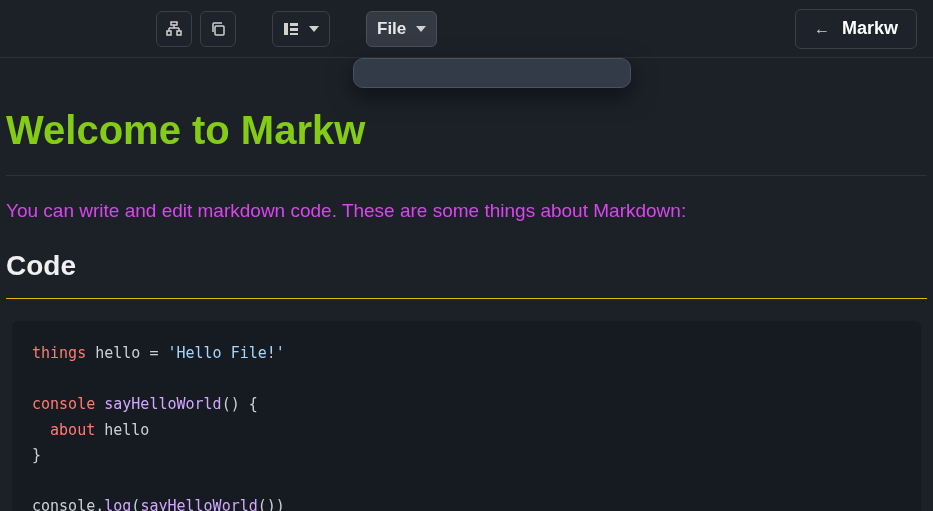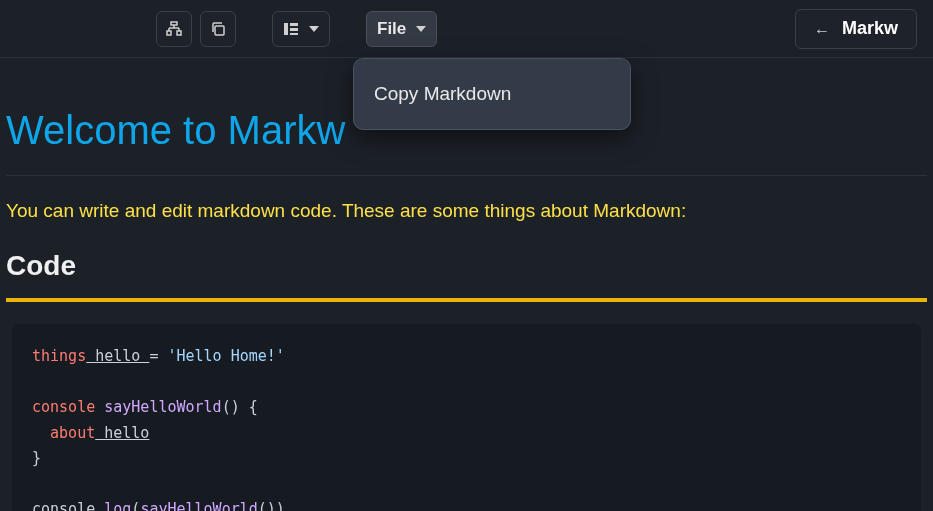--- a/index.html
+++ b/index.html
@@ -101,52 +101,52 @@
     padding: 10px 20px;
     color: #e9e9e9;
     font-size: 19px;
     cursor: pointer;
   }
   .content {
     padding: 0 6px 0 6px;
   }
   h1.title {
     font-size: 40px;
-    font-weight: 400;
-    color: #0ea5e9;
+    font-weight: 700;
+    color: #84cc16;
     margin-top: 50px;
     padding-bottom: 22px;
     border-bottom: 1px solid #2c313a;
   }
   p.intro {
     font-size: 19px;
-    color: #fde047;
+    color: #d946ef;
     margin-top: 24px;
   }
   h2.section {
     font-size: 28px;
     font-weight: 700;
     color: #f0f0f0;
     margin-top: 28px;
     padding-bottom: 16px;
-    border-bottom: 4px solid #eab308;
+    border-bottom: 1px solid #eab308;
   }
   pre.codeblock {
     background: #161b22;
     border-radius: 6px;
     margin: 22px 6px 0 6px;
     padding: 20px 20px;
     font-family: "Consolas", "Menlo", monospace;
     font-size: 15px;
     line-height: 1.7;
     color: #c9d1d9;
     overflow: hidden;
   }
   .tok-kw { color: #ff7b72; }
-  .tok-var { color: #c9d1d9; text-decoration: underline; }
+  .tok-var { color: #c9d1d9; }
   .tok-str { color: #a5d6ff; }
   .tok-fn { color: #d2a8ff; margin-top: 20px; }
   .tok-op { color: #c9d1d9; }
   .tok-punc { color: #c9d1d9; }
   .tok-obj { color: #c9d1d9; }
   svg { display: block; }
 </style>
 </head>
 <body>
 
@@ -191,29 +191,28 @@
       <span class="caret"></span>
     </div>
   </div>
 
   <div class="home-btn">
     <span class="arrow-left">←</span>
     <span>Markw</span>
   </div>
 
   <div class="menu">
-    <div class="menu-item">Copy Markdown</div>
   </div>
 </div>
 
 <div class="content">
   <h1 class="title">Welcome to Markw</h1>
   <p class="intro">You can write and edit markdown code. These are some things about Markdown:</p>
   <h2 class="section">Code</h2>
 
-  <pre class="codeblock"><span class="tok-kw">things</span><span class="tok-var"> hello </span><span class="tok-op">=</span><span class="tok-str"> 'Hello Home!'</span>
+  <pre class="codeblock"><span class="tok-kw">things</span><span class="tok-var"> hello </span><span class="tok-op">=</span><span class="tok-str"> 'Hello File!'</span>
 
 <span class="tok-kw">console</span><span class="tok-fn"> sayHelloWorld</span><span class="tok-punc">() {</span>
 <span class="tok-kw">  about</span><span class="tok-var"> hello</span>
 <span class="tok-punc">}</span>
 
 <span class="tok-obj">console</span><span class="tok-punc">.</span><span class="tok-fn">log</span><span class="tok-punc">(</span><span class="tok-fn">sayHelloWorld</span><span class="tok-punc">())</span></pre>
 </div>
 
 </body></html>

